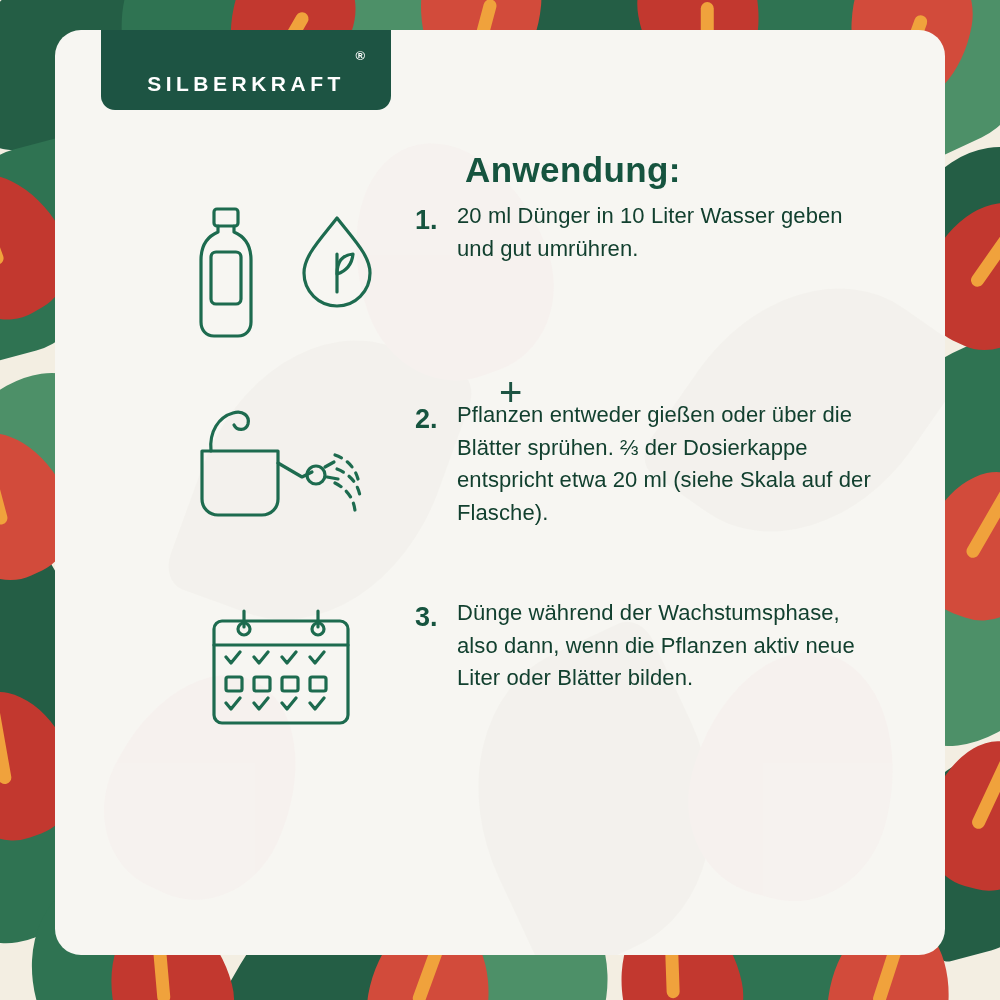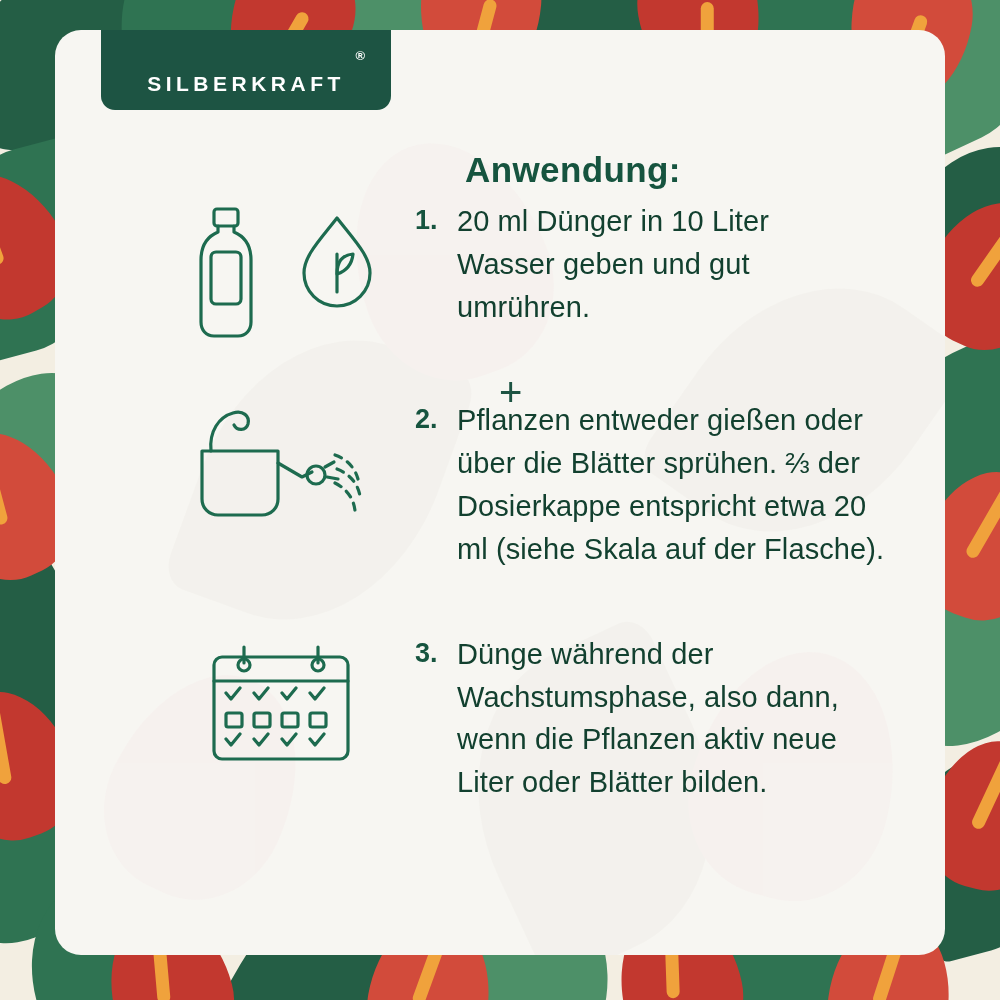--- a/index.html
+++ b/index.html
@@ -151,21 +151,21 @@
     font-family: "Liberation Sans", sans-serif;
     font-weight: bold;
     font-size: 27px;
     width: 42px;
     flex: 0 0 42px;
     padding-top: 5px;
   }
   .step-text {
     color: #12402f;
     font-family: "Liberation Sans", sans-serif;
-    font-size: 29px;
+    font-size: 22px;
     line-height: 1.48;
     letter-spacing: 0.1px;
     flex: 1;
   }
   #step-1 .step-text { max-width: 390px; }
   #step-2 .step-text { max-width: 460px; }
   #step-3 .step-text { max-width: 400px; }
 
   #step-1 { margin-top: 20px; }
   #step-2 { margin-top: 58px; }

